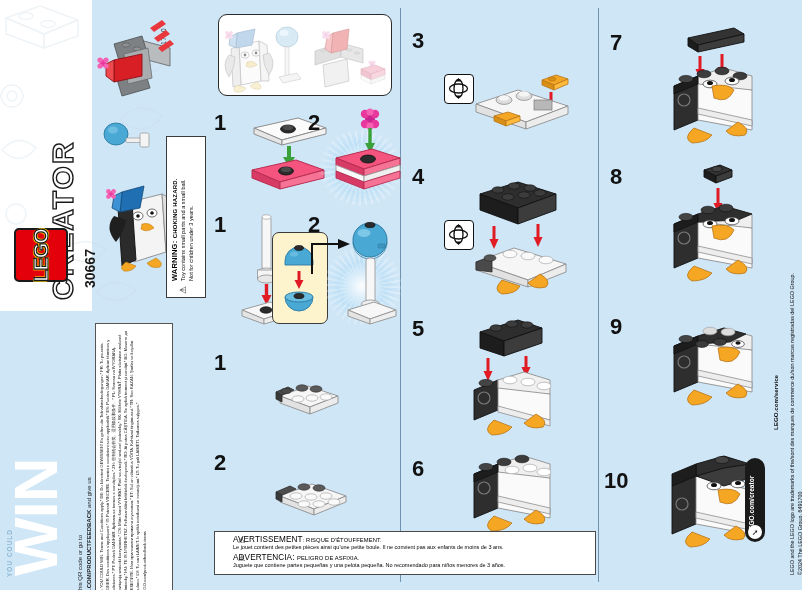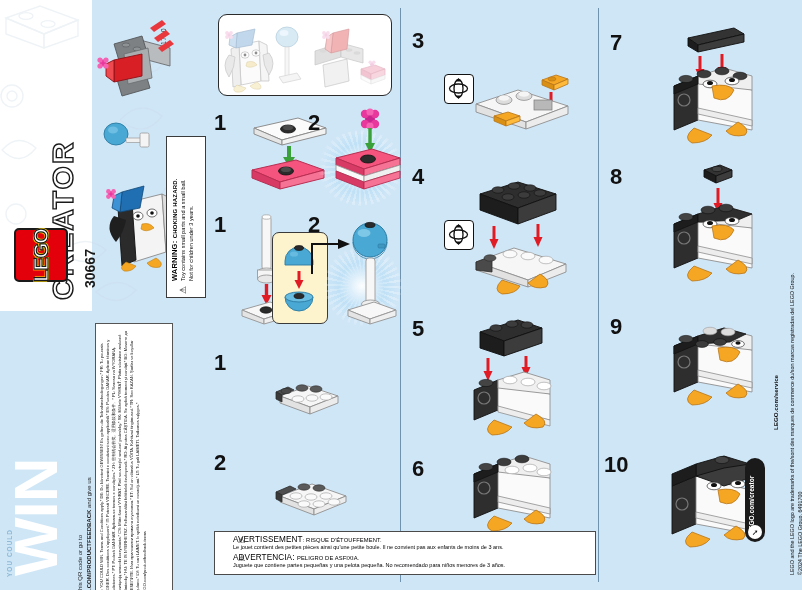--- a/index.html
+++ b/index.html
@@ -760,21 +760,21 @@
         <path d="M58 38 q16 -3 22 4 q-6 14 -20 8Z" fill="#f5a623" stroke="#b8761a" stroke-width=".8"></path>
         <circle cx="24" cy="52" r="6" fill="none" stroke="#777" stroke-width="1.2"></circle>
         <path d="M38 60 L92 72 L92 78 L38 66 Z" fill="#ededed" stroke="#8e8e8e" stroke-width=".8"></path>
       </g>
       <path d="M34 80 q-12 10 -2 15 q14 0 20 -8Z" fill="#f5a623" stroke="#b8761a" stroke-width=".8"></path>
       <path d="M78 74 q13 7 7 13 q-13 3 -19 -4Z" fill="#f5a623" stroke="#b8761a" stroke-width=".8"></path>
     </svg>
   </div>
 
   <div class="step" style="left:602px;top:430px;width:198px;height:140px">
-    <span class="step-num" style="left:2px;top:24px">10</span>
+    <span class="step-num" style="left:2px;top:40px">10</span>
     <svg style="position:absolute;left:56px;top:16px" width="130" height="120" viewBox="0 0 130 120">
       <g>
         <path d="M14 40 L38 30 L38 78 L14 88 Z" fill="#2e2e2e" stroke="#111" stroke-width=".9"></path>
         <path d="M38 30 L92 44 L92 88 L38 78 Z" fill="#fafafa" stroke="#8e8e8e" stroke-width=".9"></path>
         <path d="M38 18 L66 10 L92 18 L92 32 L38 30 Z" fill="#2e2e2e" stroke="#111" stroke-width=".9"></path>
         <path d="M38 18 L38 30 L14 40 L14 28 Z" fill="#1d1d1d" stroke="#111" stroke-width=".9"></path>
         <path d="M92 18 L92 32 L66 40 L38 30 L66 22 Z" fill="#3c3c3c" stroke="#111" stroke-width=".9"></path>
         <ellipse cx="64" cy="14" rx="7" ry="3.6" fill="#444" stroke="#111" stroke-width=".6"></ellipse>
 
         <ellipse cx="56" cy="40" rx="7" ry="3.8" fill="#fff" stroke="#333" stroke-width=".7"></ellipse>

